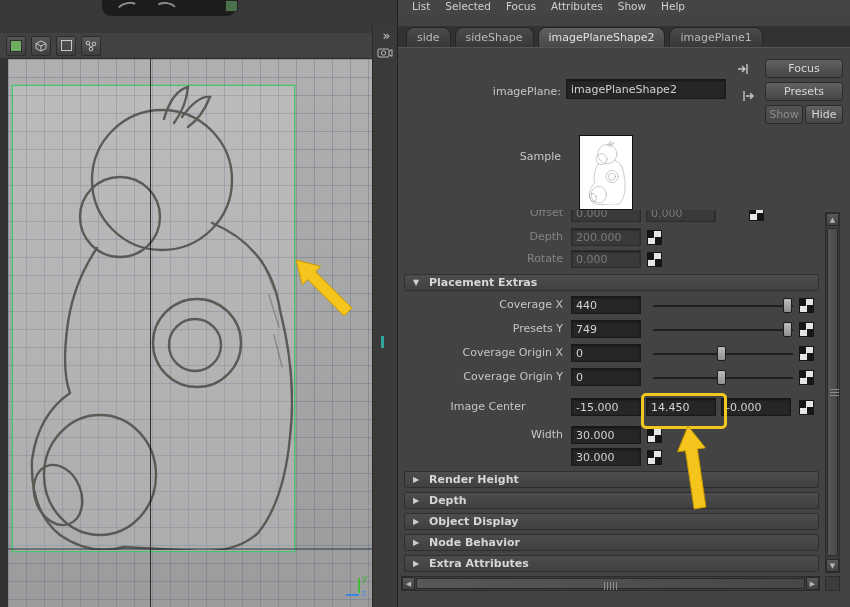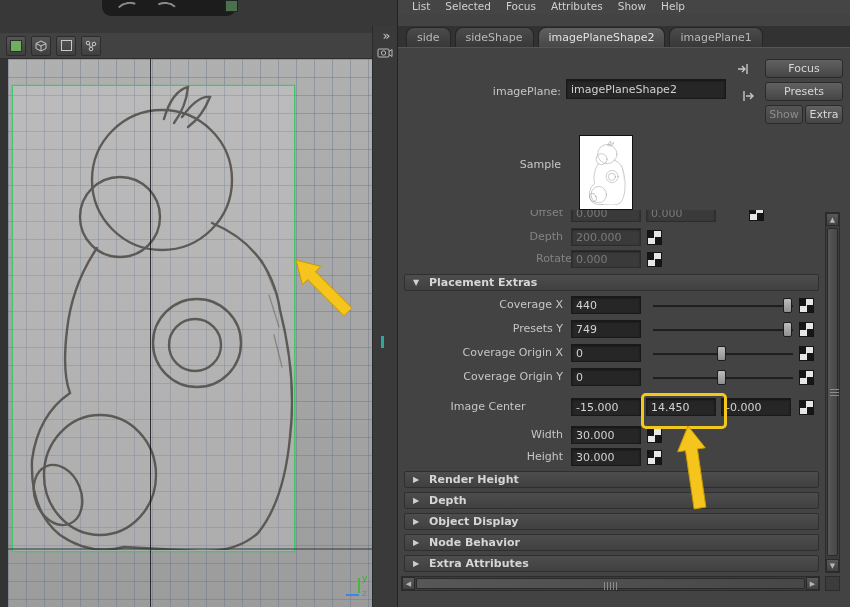--- a/index.html
+++ b/index.html
@@ -207,23 +207,23 @@
     </div>
     <div class="mini-ic" style="left:343px;top:89px;">
       <svg width="14" height="14" viewBox="0 0 14 14">
           <path d="M3,2 V12 M5,7 H12 M9,4 L12,7 L9,10" stroke="#c6c6c6" fill="none" stroke-width="1.4"></path>
         </svg>
     </div>
 
     <div class="btn" style="left:367px;top:59px;width:78px;height:19px;line-height:18px;">Focus</div>
     <div class="btn" style="left:367px;top:82px;width:78px;height:19px;line-height:18px;">Presets</div>
     <div class="btn dis" style="left:367px;top:105px;width:38px;height:19px;line-height:18px;">Show</div>
-    <div class="btn" style="left:407px;top:105px;width:38px;height:19px;line-height:18px;">Extra</div>
-
-    <span class="lblr" style="left:60px;top:156px;width:103px;">Sample</span>
+    <div class="btn" style="left:407px;top:105px;width:38px;height:19px;line-height:18px;">Hide</div>
+
+    <span class="lblr" style="left:60px;top:148px;width:103px;">Sample</span>
     <div class="swatch">
       <svg width="40" height="64" viewBox="0 0 281 465">
           <use href="#bearSym"></use>
         </svg>
     </div>
 
     <div class="scrollarea">
 
       <div class="row" style="top:-6px;">
         <span class="lblr dis" style="left:15px;width:150px;">Offset</span>
@@ -232,21 +232,21 @@
         <div class="checker" style="left:351px;top:2px;"></div>
       </div>
 
       <div class="row" style="top:18px;">
         <span class="lblr dis" style="left:15px;width:150px;">Depth</span>
         <div class="fld dis" style="left:173px;width:70px;">200.000</div>
         <div class="checker" style="left:249px;top:2px;"></div>
       </div>
 
       <div class="row" style="top:40px;">
-        <span class="lblr dis" style="left:24px;width:150px;">Rotate</span>
+        <span class="lblr dis" style="left:15px;width:150px;">Rotate</span>
         <div class="fld dis" style="left:173px;width:70px;">0.000</div>
         <div class="checker" style="left:249px;top:2px;"></div>
       </div>
 
       <div class="sechdr" style="top:64px;">
         <span class="tri">▼</span>
         <span>Placement Extras</span>
       </div>
 
       <div class="row" style="top:86px;">
@@ -297,21 +297,20 @@
         <div class="checker" style="left:401px;top:2px;"></div>
       </div>
 
       <div class="row" style="top:216px;">
         <span class="lblr" style="left:15px;width:150px;">Width</span>
         <div class="fld" style="left:173px;width:70px;">30.000</div>
         <div class="checker" style="left:249px;top:2px;"></div>
       </div>
 
       <div class="row" style="top:238px;">
-        <span class="lblr" style="left:15px;width:150px;">Height</span>
         <div class="fld" style="left:173px;width:70px;">30.000</div>
         <div class="checker" style="left:249px;top:2px;"></div>
       </div>
 
       <div class="sechdr" style="top:261px;">
         <span class="tri">▶</span>
         <span>Render Height</span>
       </div>
       <div class="sechdr" style="top:282px;">
         <span class="tri">▶</span>

